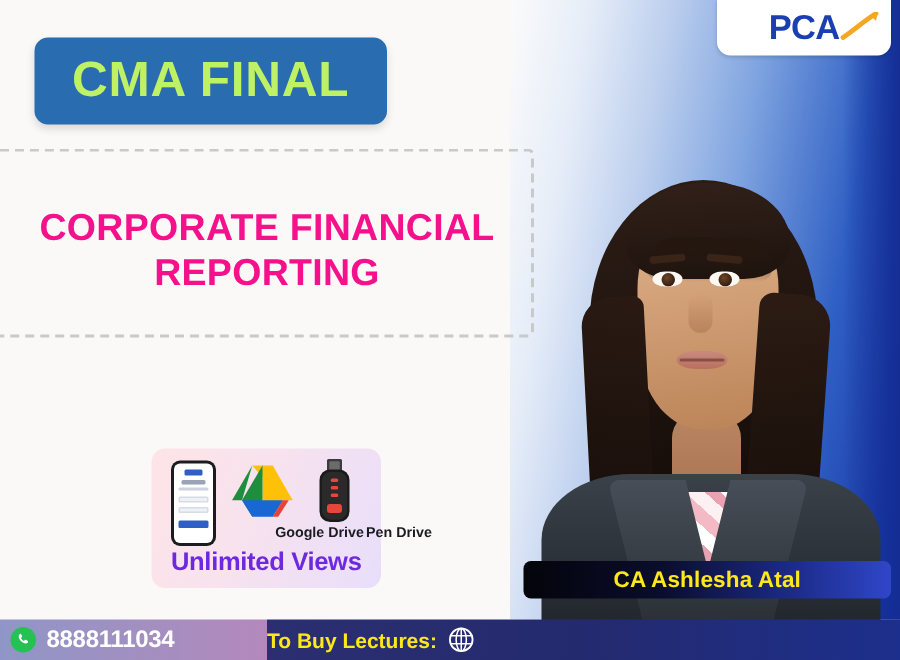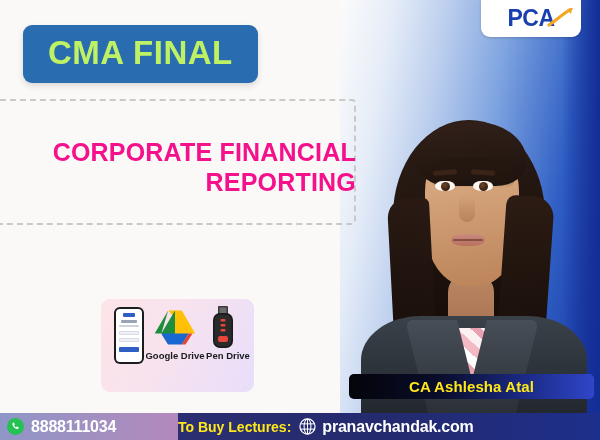--- a/index.html
+++ b/index.html
@@ -172,22 +172,22 @@
     left: 84px; top: 250px;
     width: 66px; height: 88px;
     background:
       repeating-linear-gradient(42deg, #f3b9c4 0 9px, #fdf0f2 9px 18px, #e9a2b2 18px 25px, #ffffff 25px 34px);
     border-radius: 16px 16px 0 0;
   }
 
   
   .pca-logo {
     position: absolute;
-    right: 19px; top: 0;
-    width: 100px; height: 37px;
+    right: 6px; top: 0;
+    width: 116px; height: 37px;
     background: #ffffff;
     border-radius: 0 0 9px 9px;
     box-shadow: 0 1px 3px rgba(0,0,0,.18);
     display: flex;
     align-items: center;
     justify-content: center;
   }
   .pca-text {
     font-size: 23px;
     font-weight: 800;
@@ -221,21 +221,21 @@
     left: -14px; top: 99px;
     width: 370px; height: 126px;
     border: 2px dashed #c9c9c9;
     border-radius: 4px;
     box-sizing: border-box;
   }
   .subject-title {
     position: absolute;
     left: 0; top: 138px;
     width: 356px;
-    text-align: right;
+    text-align: center;
     color: #f5118c;
     font-size: 25px;
     font-weight: 800;
     line-height: 1.18;
     letter-spacing: 0.2px;
   }
 
   
   .attempt {
     position: absolute;
@@ -312,20 +312,21 @@
     left: 110px; top: 7px;
     width: 24px; height: 43px;
   }
   .label-gd, .label-pd {
     position: absolute;
     top: 51px;
     font-size: 9.5px;
     font-weight: 700;
     color: #191b1f;
     text-align: center;
+    margin-left: 38px;
   }
   .label-gd { left: 40px; width: 68px; }
   .label-pd { left: 104px; width: 46px; }
   .unlimited {
     position: absolute;
     left: 0; top: 66px;
     width: 153px;
     text-align: center;
     color: #6d28e0;
     font-size: 17px;
@@ -479,20 +480,21 @@
       <rect x="2" y="7" width="20" height="35" rx="7" fill="#1a1a1a"></rect>
       <rect x="3.5" y="8.5" width="17" height="32" rx="6" fill="#2a2a2a"></rect>
       <rect x="9.5" y="13" width="5" height="2.4" rx="1" fill="#e8453c"></rect>
       <rect x="9.5" y="18" width="5" height="2.4" rx="1" fill="#e8453c"></rect>
       <rect x="9.5" y="23" width="5" height="2.4" rx="1" fill="#e8453c"></rect>
       <rect x="7" y="30" width="10" height="6" rx="2" fill="#e8453c"></rect>
     </svg>
 
     <div class="label-gd">Google Drive</div>
     <div class="label-pd">Pen Drive</div>
+    <div class="unlimited">Unlimited Views</div>
   </div>
 
   <div class="faculty-bar">
     <span class="faculty-name">CA Ashlesha Atal</span>
   </div>
 
   <div class="bottom-bar">
     <div class="bb-left">
       <span class="wa-icon">
         <svg viewBox="0 0 18 18" width="11" height="11">
@@ -503,17 +505,16 @@
     </div>
     <div class="bb-right">
       <span class="buy-label">To Buy Lectures:</span>
       <svg class="globe-icon" viewBox="0 0 18 18">
         <circle cx="9" cy="9" r="8" fill="none" stroke="#ffffff" stroke-width="1.3"></circle>
         <ellipse cx="9" cy="9" rx="3.6" ry="8" fill="none" stroke="#ffffff" stroke-width="1.1"></ellipse>
         <line x1="1" y1="6.2" x2="17" y2="6.2" stroke="#ffffff" stroke-width="1.1"></line>
         <line x1="1" y1="11.8" x2="17" y2="11.8" stroke="#ffffff" stroke-width="1.1"></line>
         <line x1="9" y1="1" x2="9" y2="17" stroke="#ffffff" stroke-width="1.1"></line>
       </svg>
-      <span class="site-url">pranavchandak.com</span>
     </div>
   </div>
 
 </div>
 
 </body></html>

